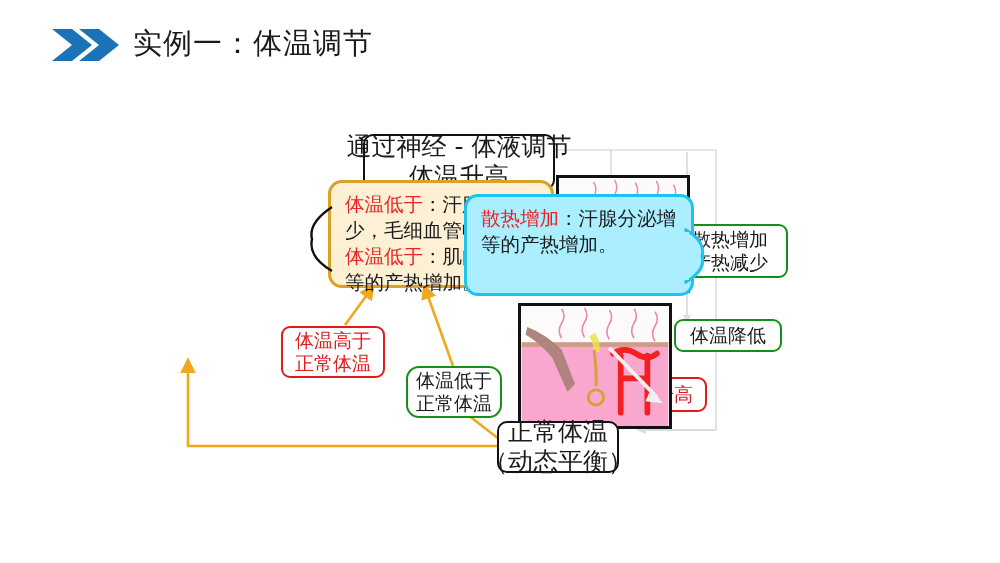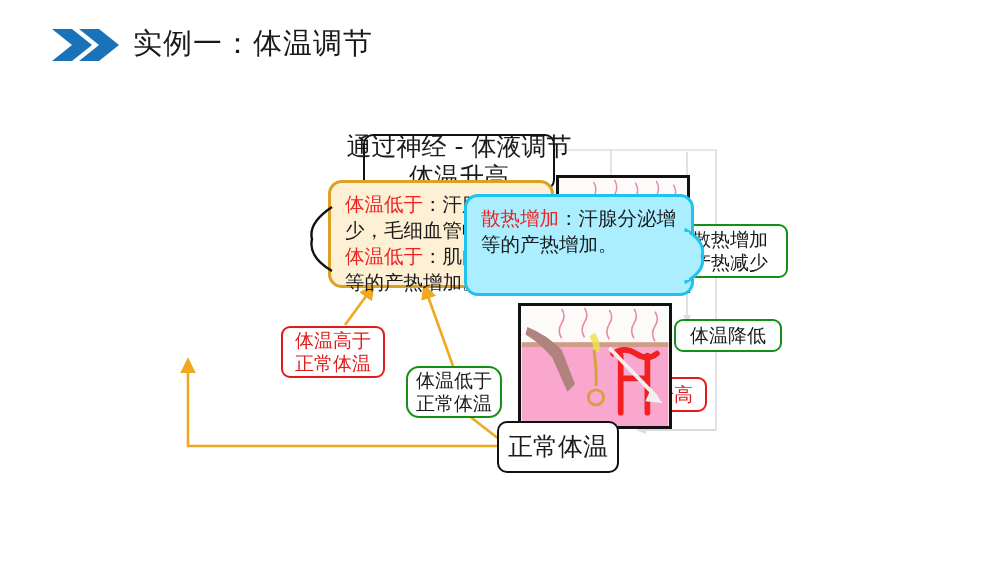--- a/index.html
+++ b/index.html
@@ -283,15 +283,16 @@
     <span class="ln">正常体温</span>
   </div>
 
   <div id="node-lo" class="node box-green" style="left:406px; top:366px; width:96px; height:52px;border-radius:13px;">
     <span class="ln">体温低于</span>
     <span class="ln">正常体温</span>
   </div>
 
   <div id="node-normal" class="node box-black" style="left:497px; top:421px; width:122px; height:52px;">
     <span class="ln">正常体温</span>
+    <span class="ln">（动态平衡）</span>
   </div>
 
 </div>
 
 </body></html>

